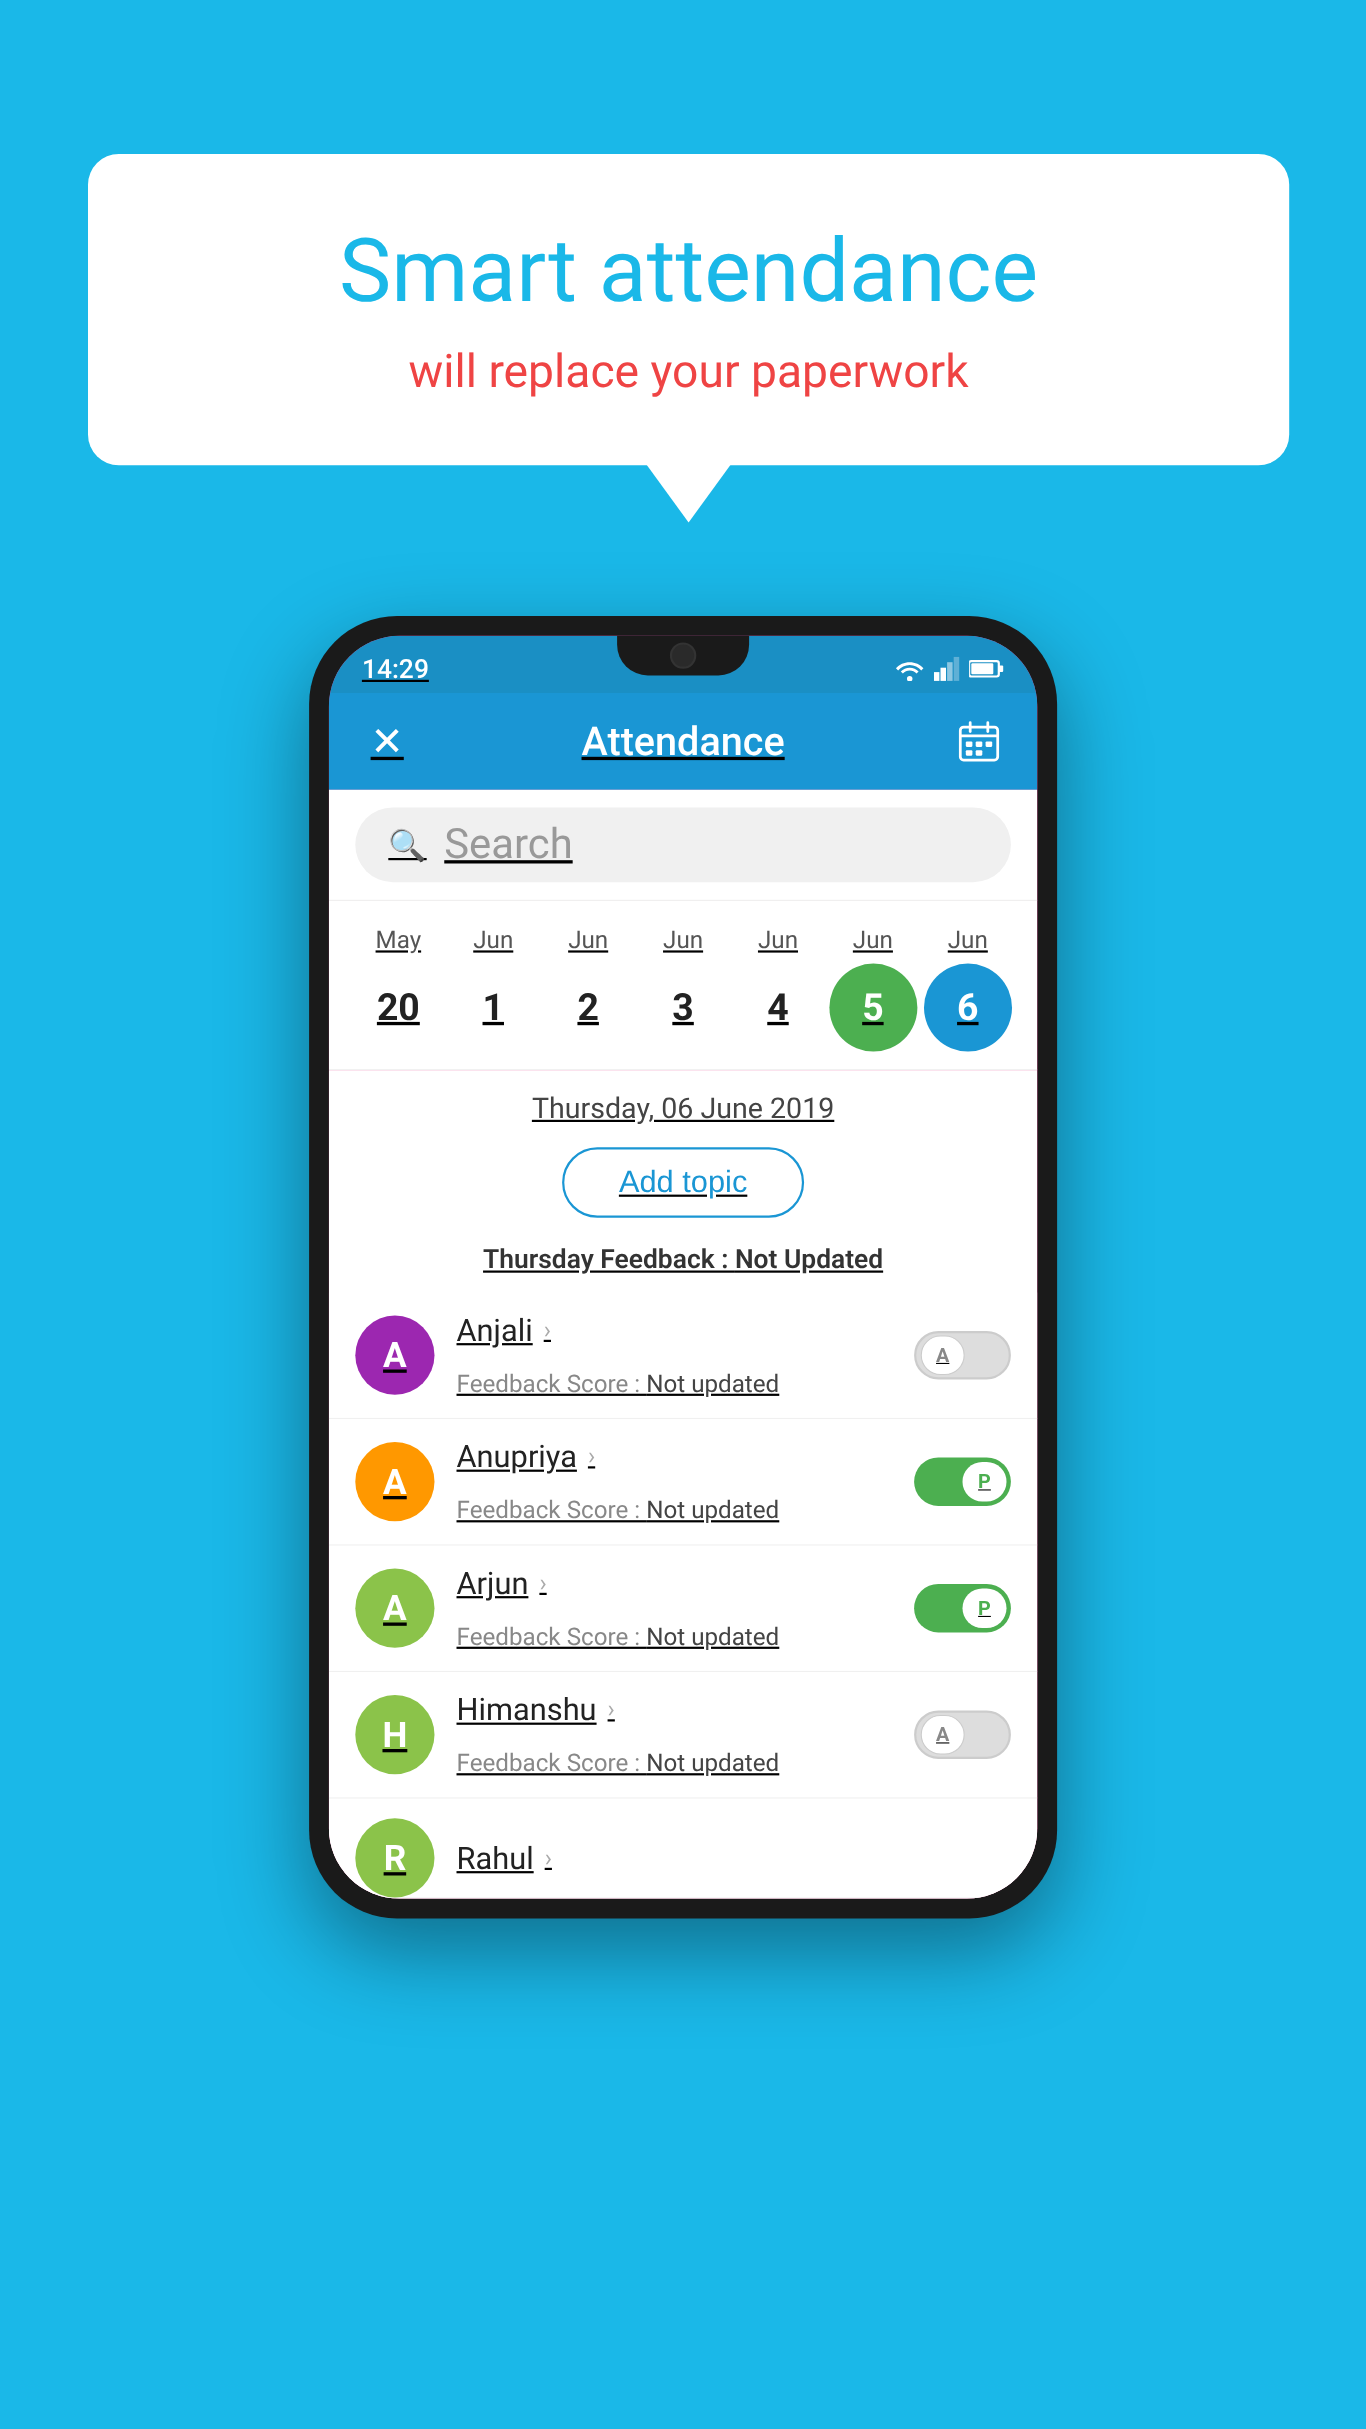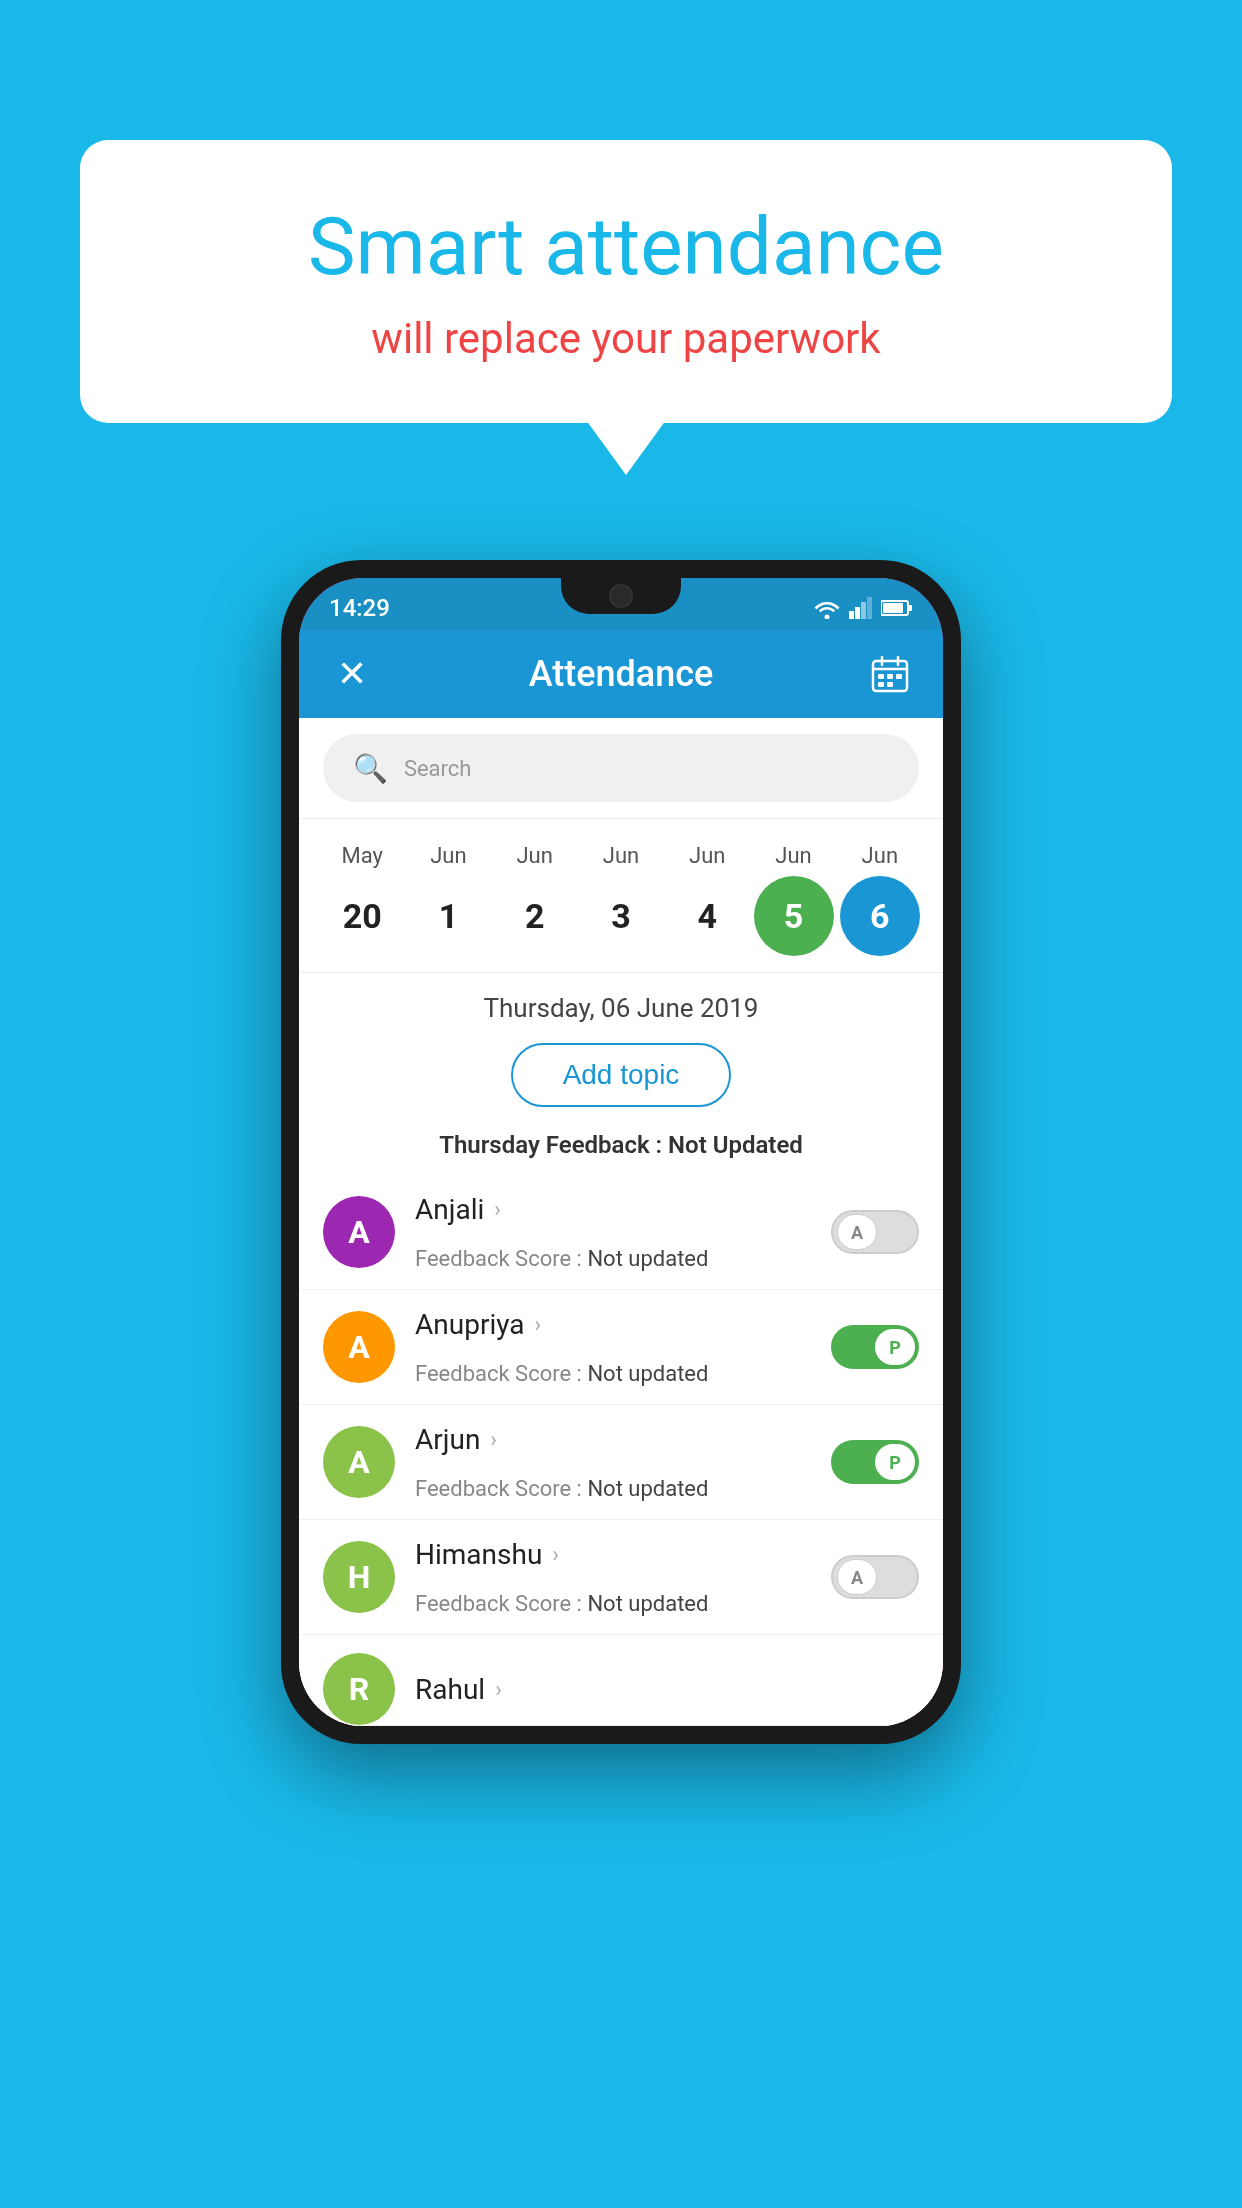--- a/index.html
+++ b/index.html
@@ -94,20 +94,21 @@
       left: 50%;
       transform: translateX(-50%);
       border: 2px solid #333;
     }
 
     .phone-screen {
       background: #ec4899;
       border-radius: 64px;
       overflow: hidden;
       position: relative;
+      text-decoration: underline;
     }
 
     
     .status-bar {
       background: #1a8fc4;
       height: 52px;
       display: flex;
       align-items: center;
       justify-content: space-between;
       padding: 0 30px;
@@ -174,21 +175,21 @@
       gap: 16px;
     }
 
     .search-icon {
       color: #888;
       font-size: 28px;
     }
 
     .search-text {
       color: #999;
-      font-size: 22px;
+      font-size: 38px;
     }
 
     
     .calendar-row {
       background: white;
       padding: 24px 20px 16px;
       border-bottom: 1px solid #eee;
     }
 
     .months-row {

